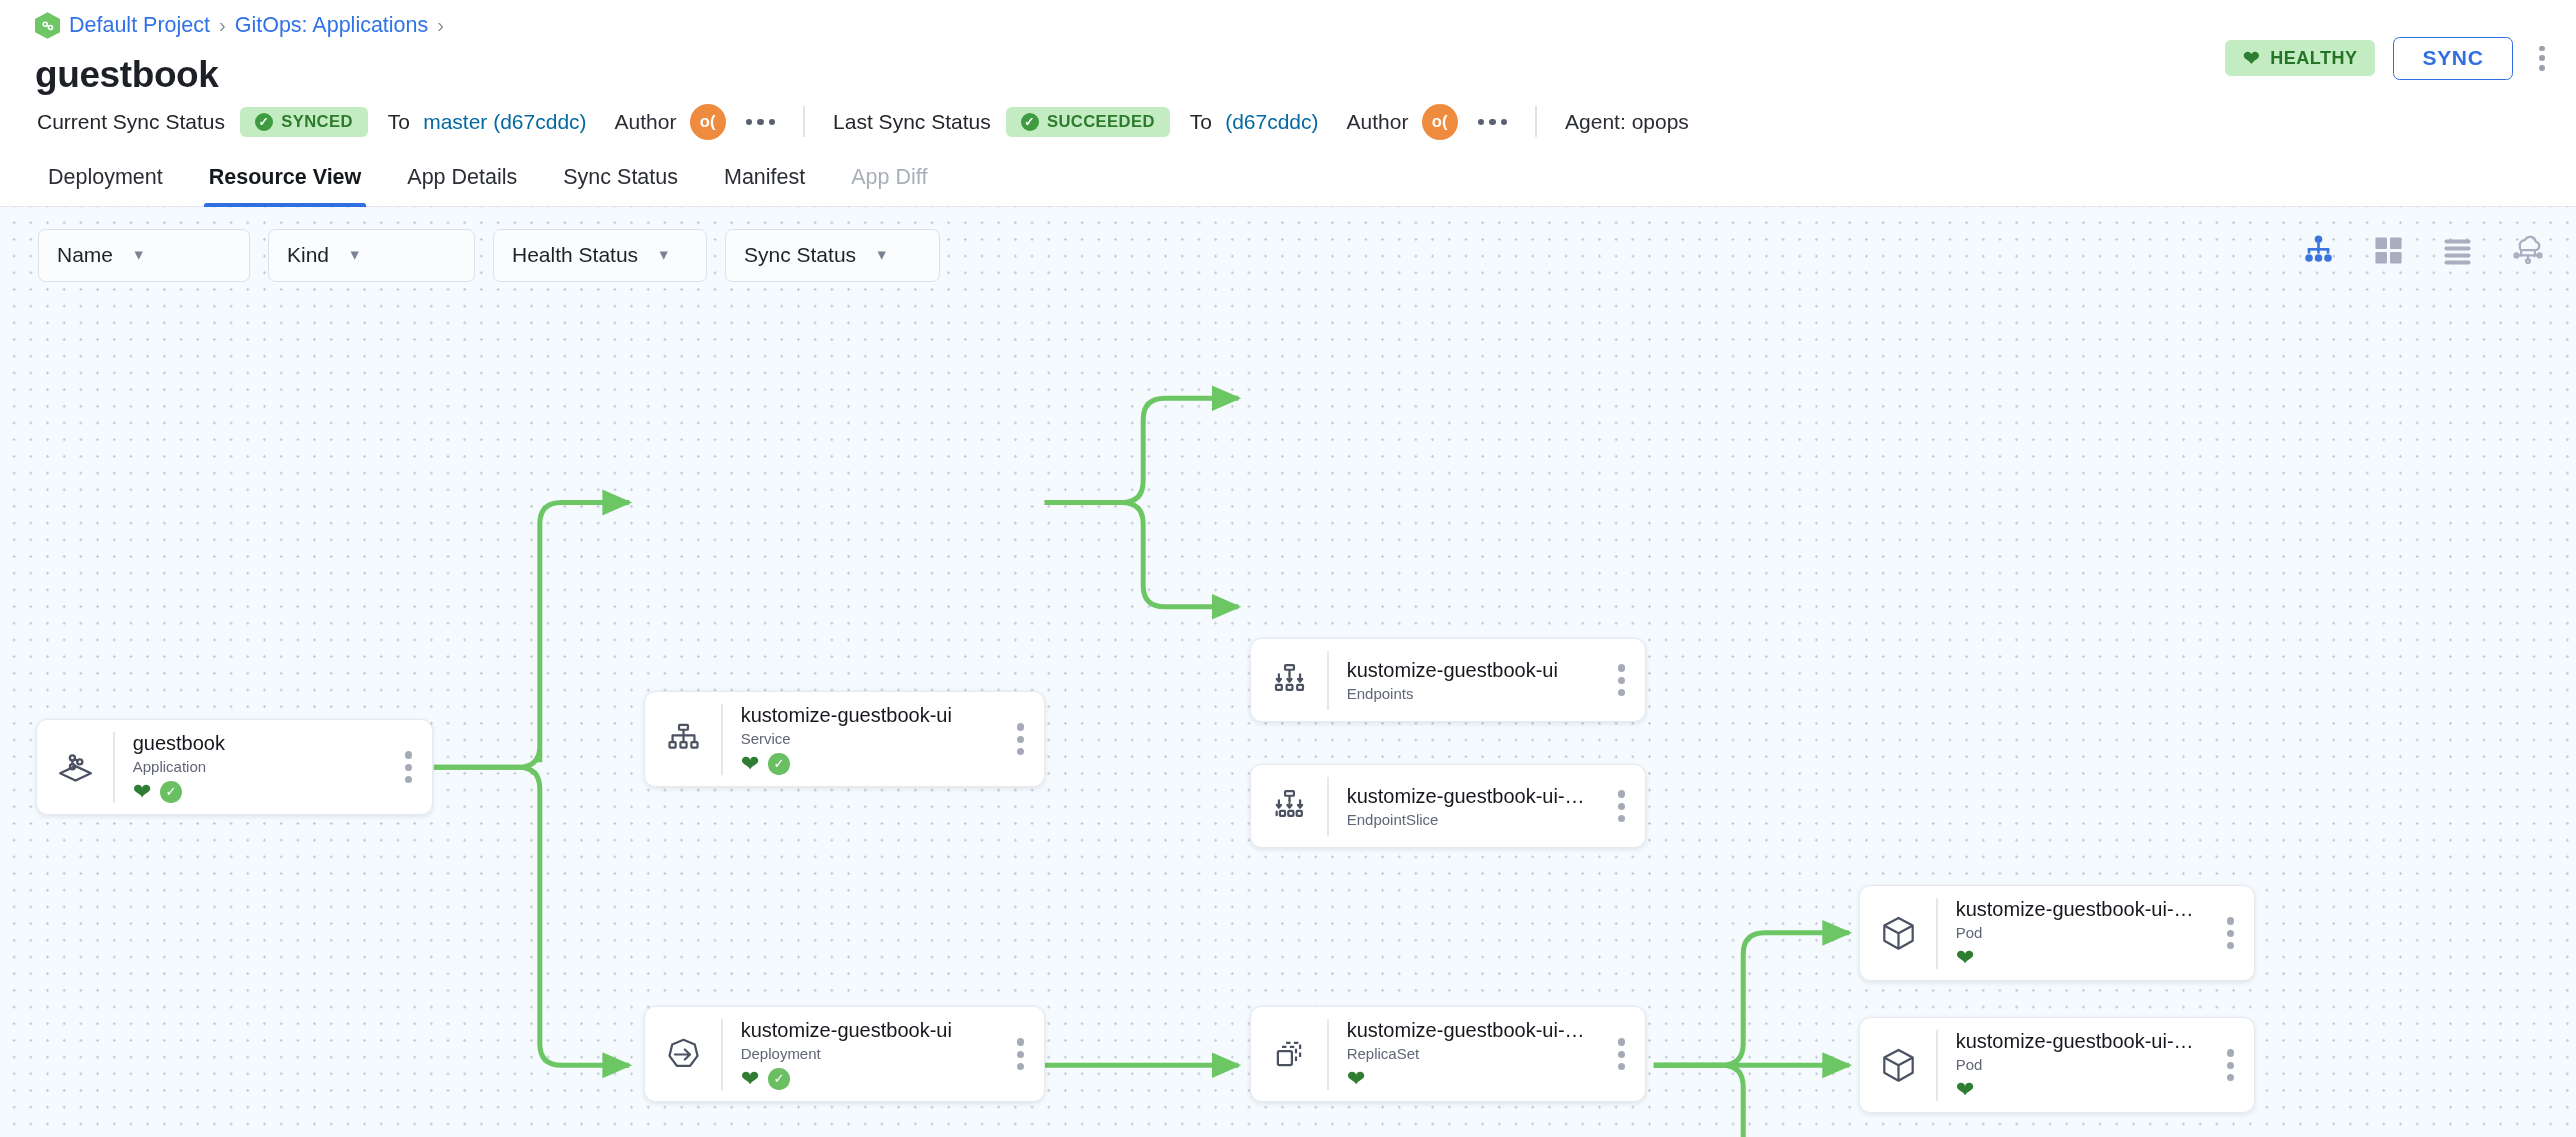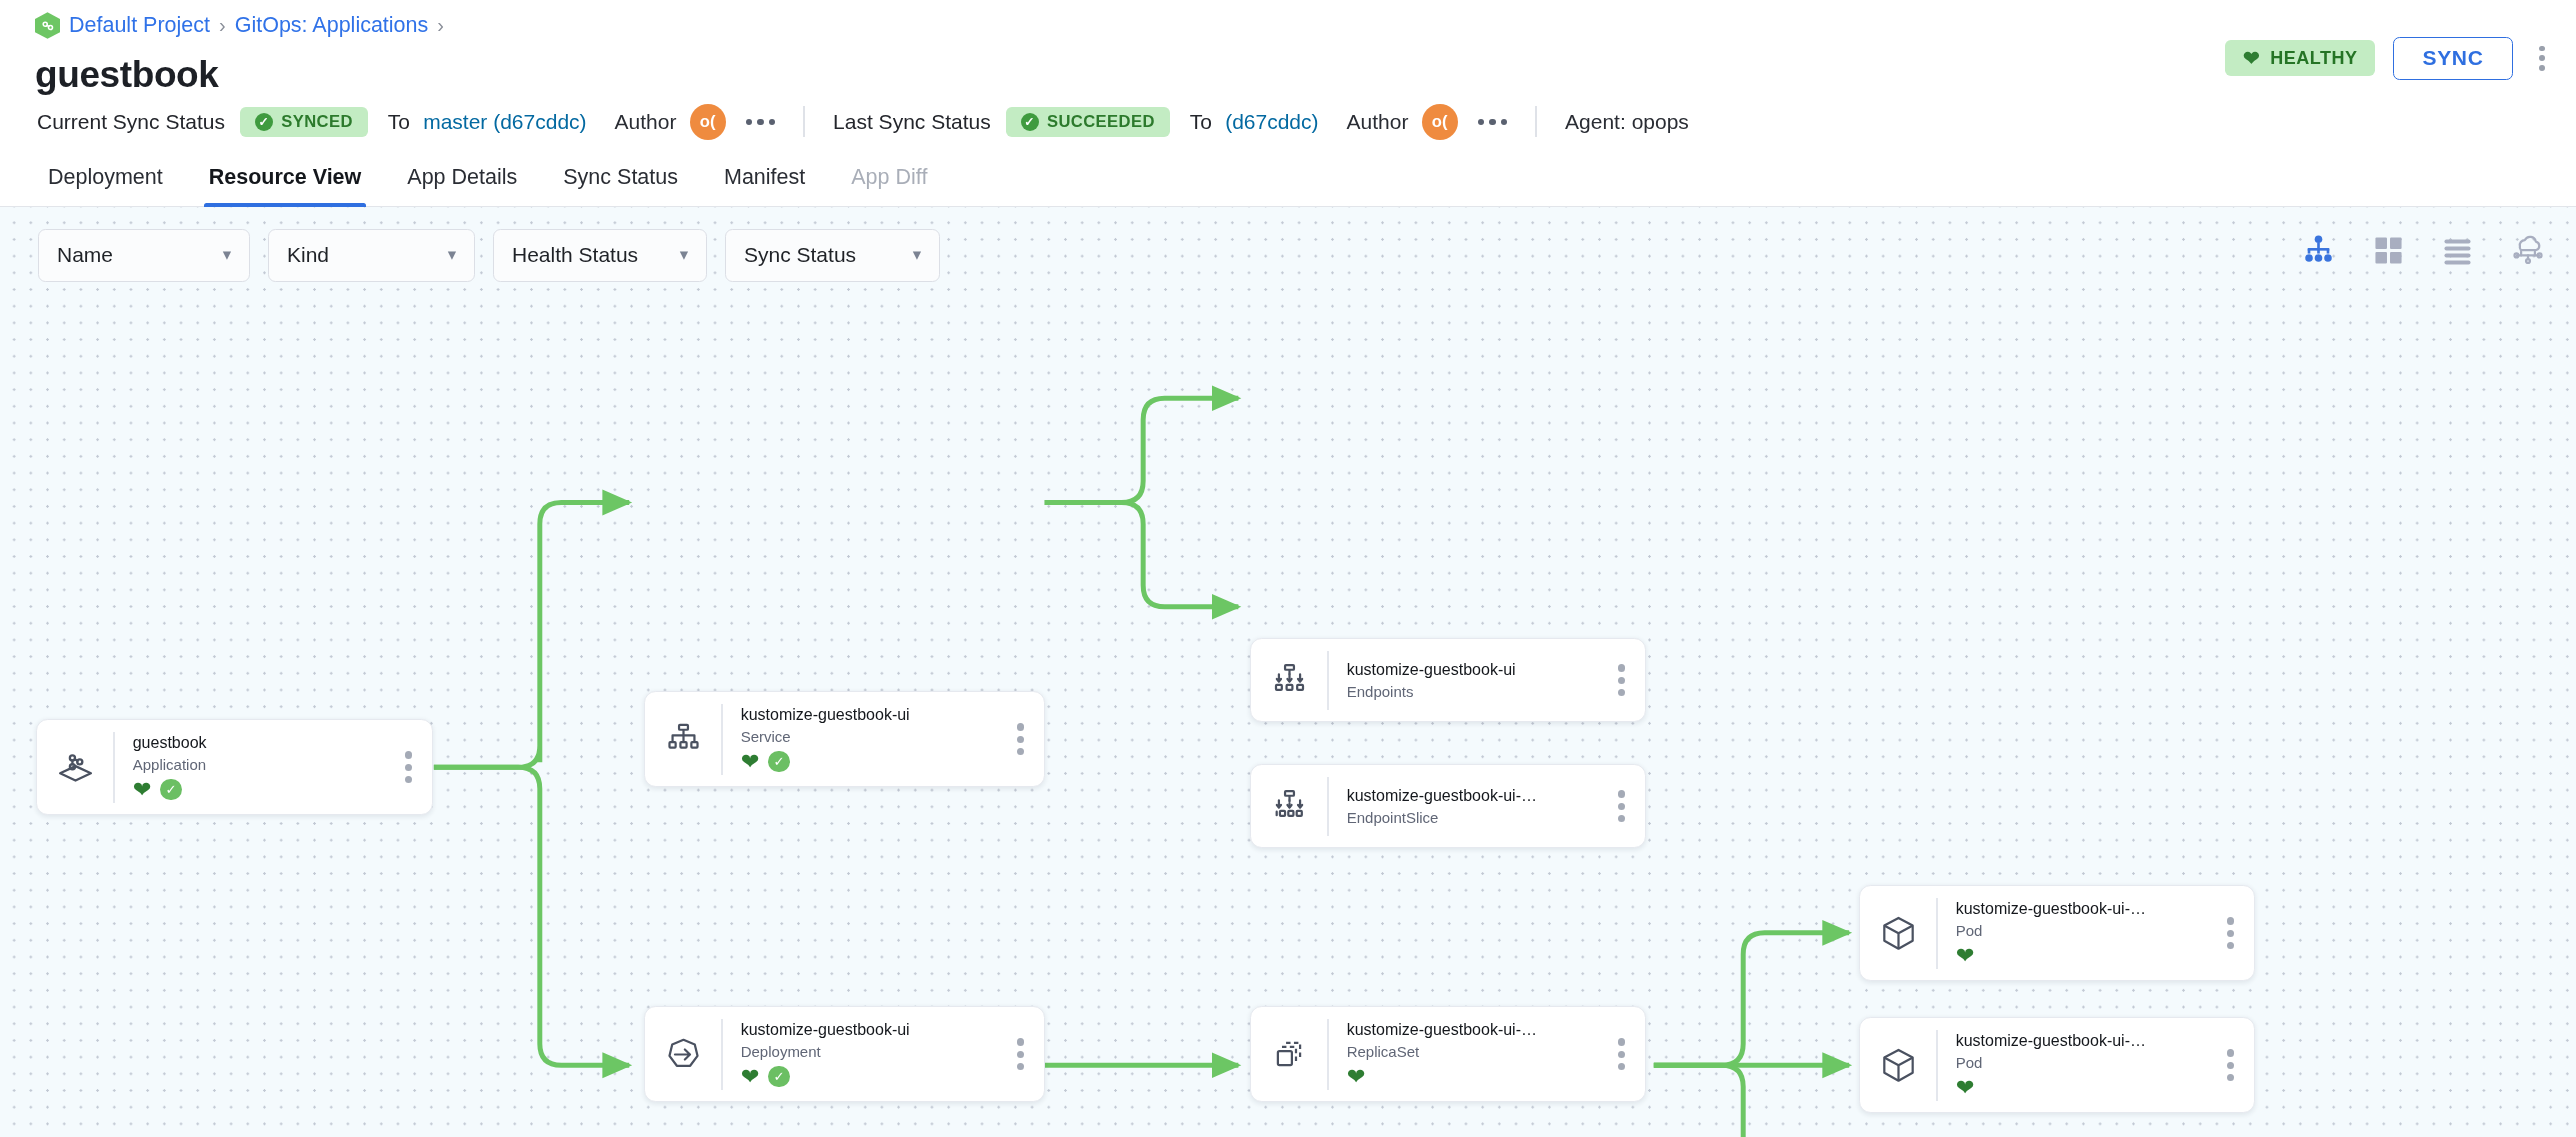--- a/index.html
+++ b/index.html
@@ -124,21 +124,21 @@
     background-size: 16.7px 16.7px;
     background-position: 5.8px 7.4px;
     overflow: hidden;
   }
 
   .filterbar {
     position: absolute; top: 21.5px; left: 38px;
     display: flex; gap: 18px; z-index: 5;
   }
   .filter {
-    display: flex; align-items: center; justify-content: space-between;
+    display: flex; align-items: center; 
     background: #fbfcfd; border: 1.7px solid #dcdfe6; border-radius: 7.4px;
     height: 53px; padding: 0 18px; gap: 21.5px;
     font-size: 21px; color:#1f2227; cursor: pointer;
   }
   .filter .chev { color:#7b8393; font-size: 16.6px; line-height:1; }
   .f-name  { width: 212px; }
   .f-kind  { width: 207px; }
   .f-health{ width: 214px; }
   .f-sync  { width: 215px; }
 
@@ -162,21 +162,21 @@
     padding: 0 15px 0 0;
   }
   .node-ico {
     width: 76px; flex: none;
     display: flex; align-items: center; justify-content: center;
     color: #4a5160;
   }
   .node-divider { width: 1.7px; align-self: stretch; background:#e4e7ed; margin: 11.6px 0; flex:none; }
   .node-body { flex: 1; min-width: 0; padding-left: 18px; }
   .node-title {
-    font-size: 16px; color:#15181d; line-height: 1.12;
+    font-size: 20px; color:#15181d; line-height: 1.12;
     white-space: nowrap; overflow: hidden; text-overflow: ellipsis;
   }
   .node-kind { font-size: 15px; color:#606676; margin-top: 4.1px; }
   .node-badges { display:flex; align-items:center; gap: 9px; margin-top: 5.8px; height: 21.5px; }
   .b-heart { color:#2e7d32; font-size: 22.3px; line-height: 1; }
   .b-check {
     width: 21.5px; height: 21.5px; border-radius:50%;
     background:#6bbf63; color:#fff; font-size:13.2px;
     display:flex; align-items:center; justify-content:center;
   }

